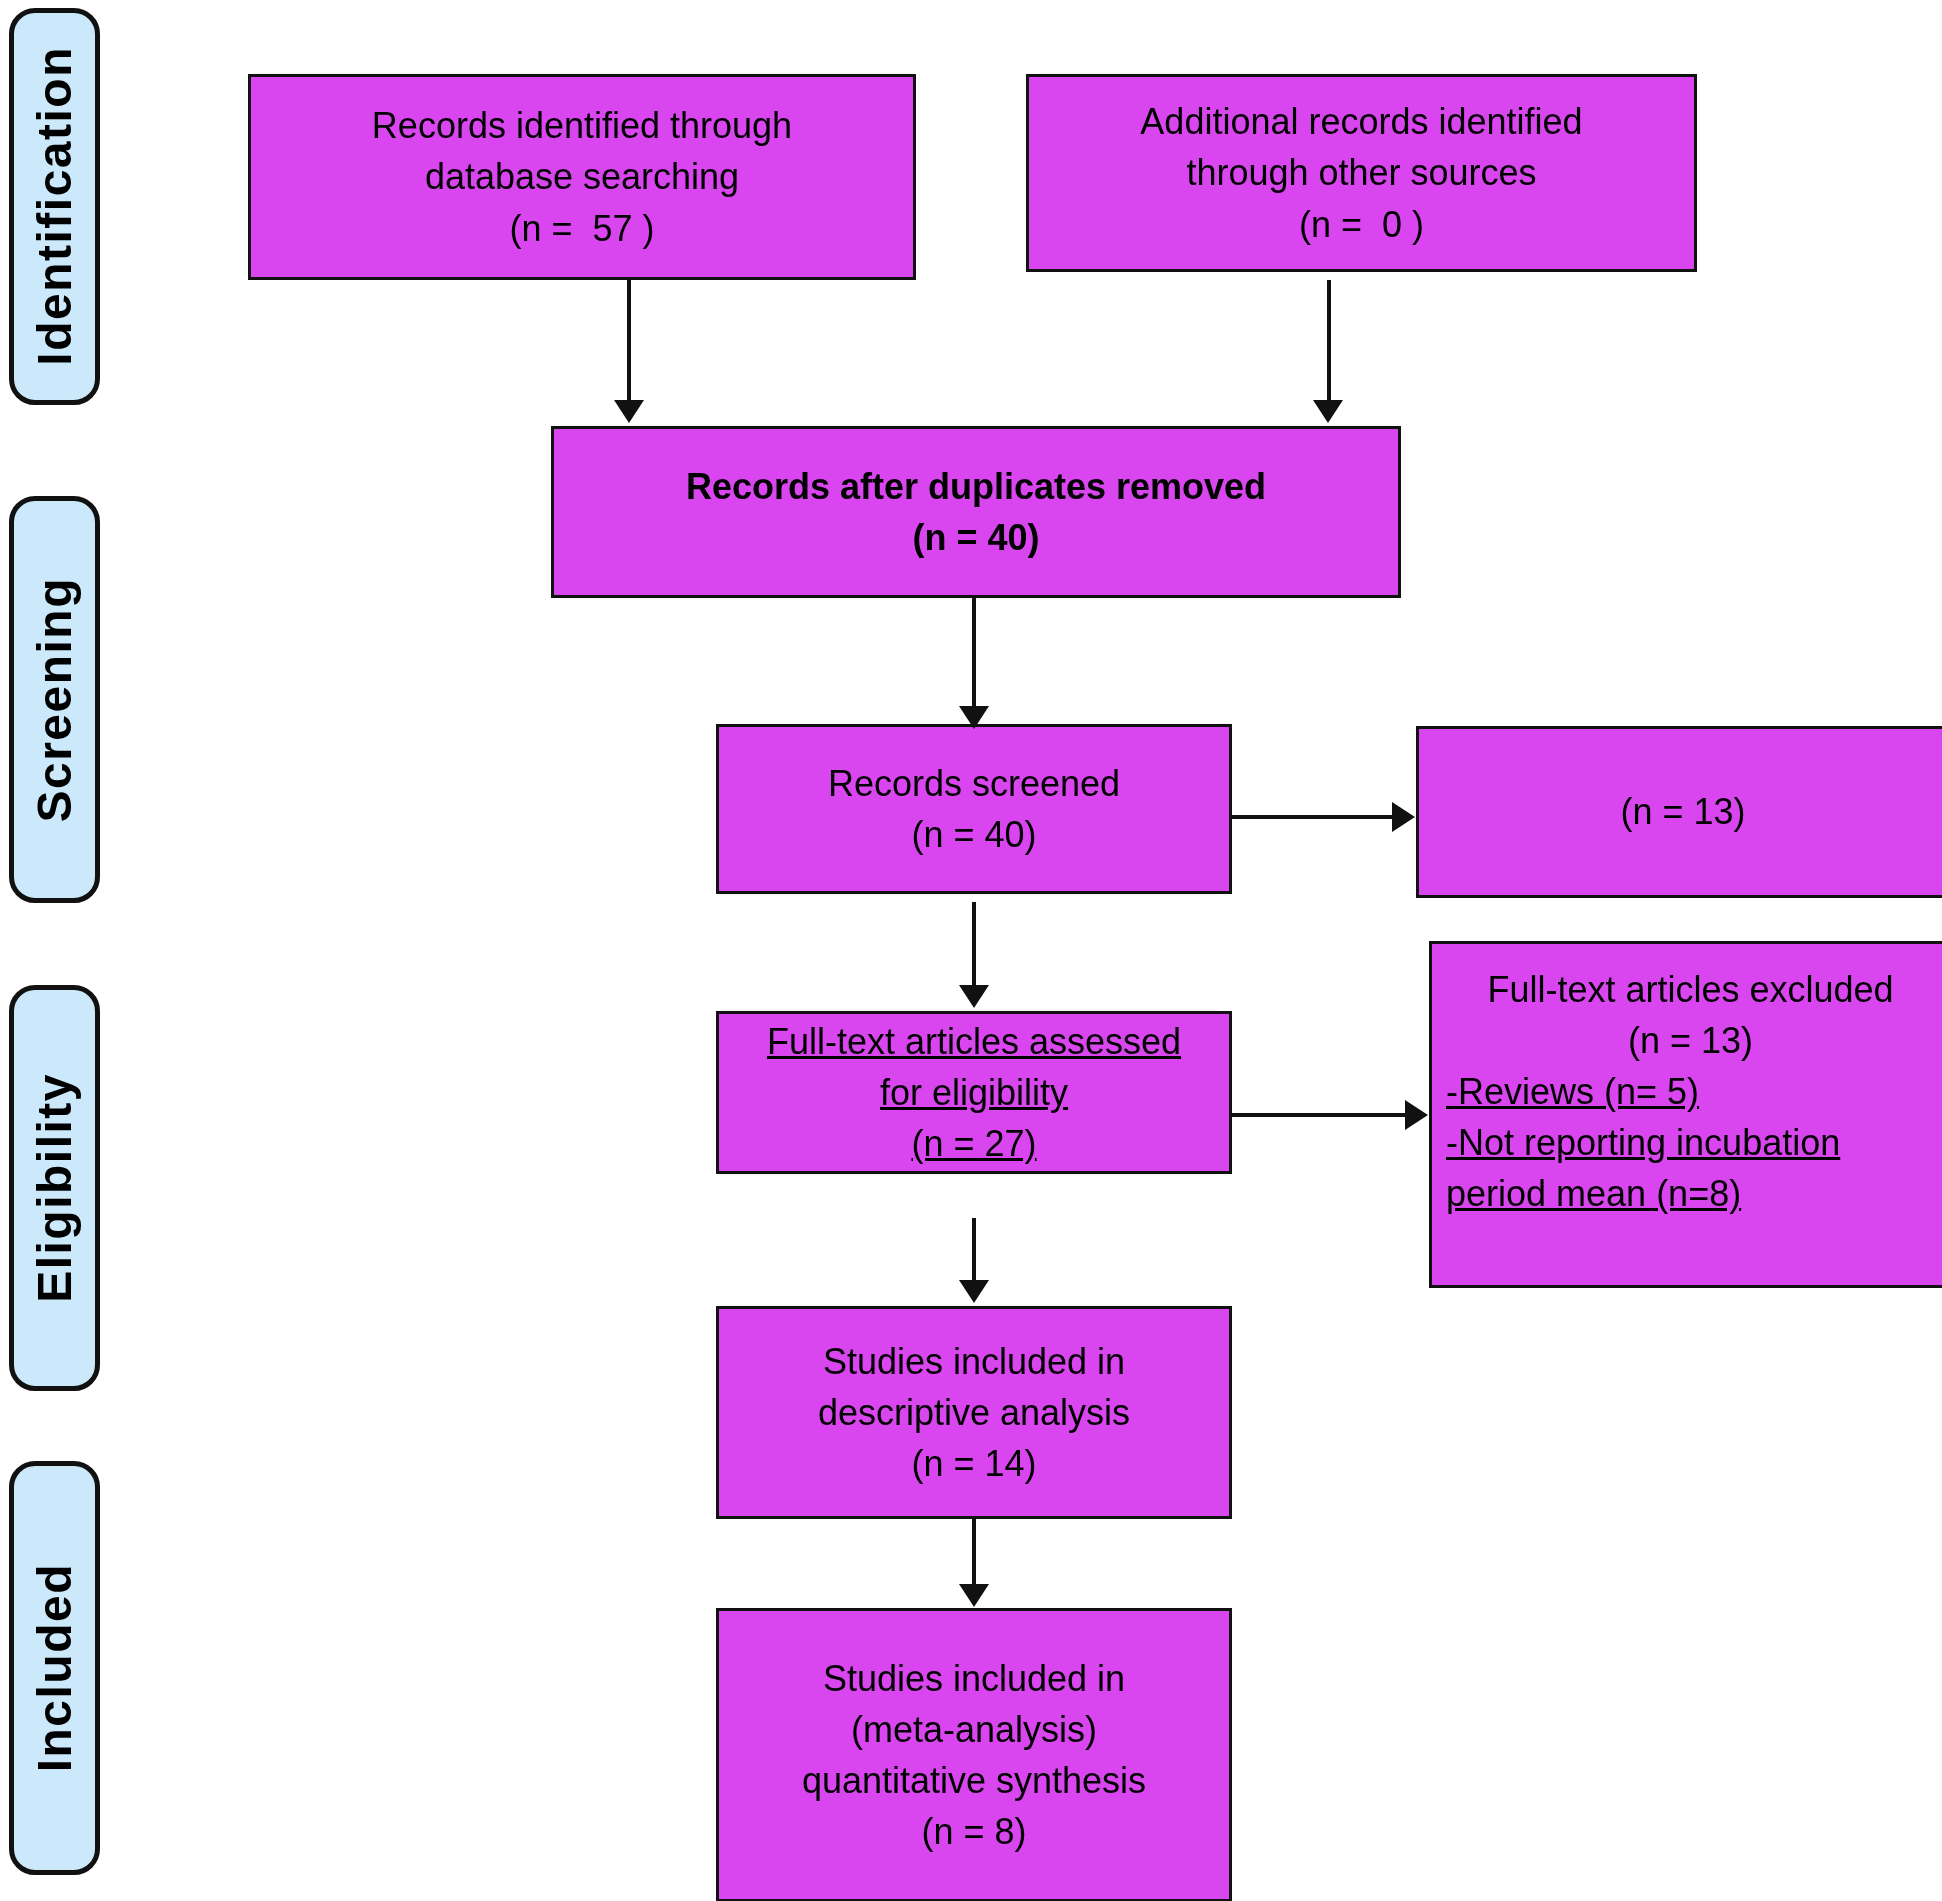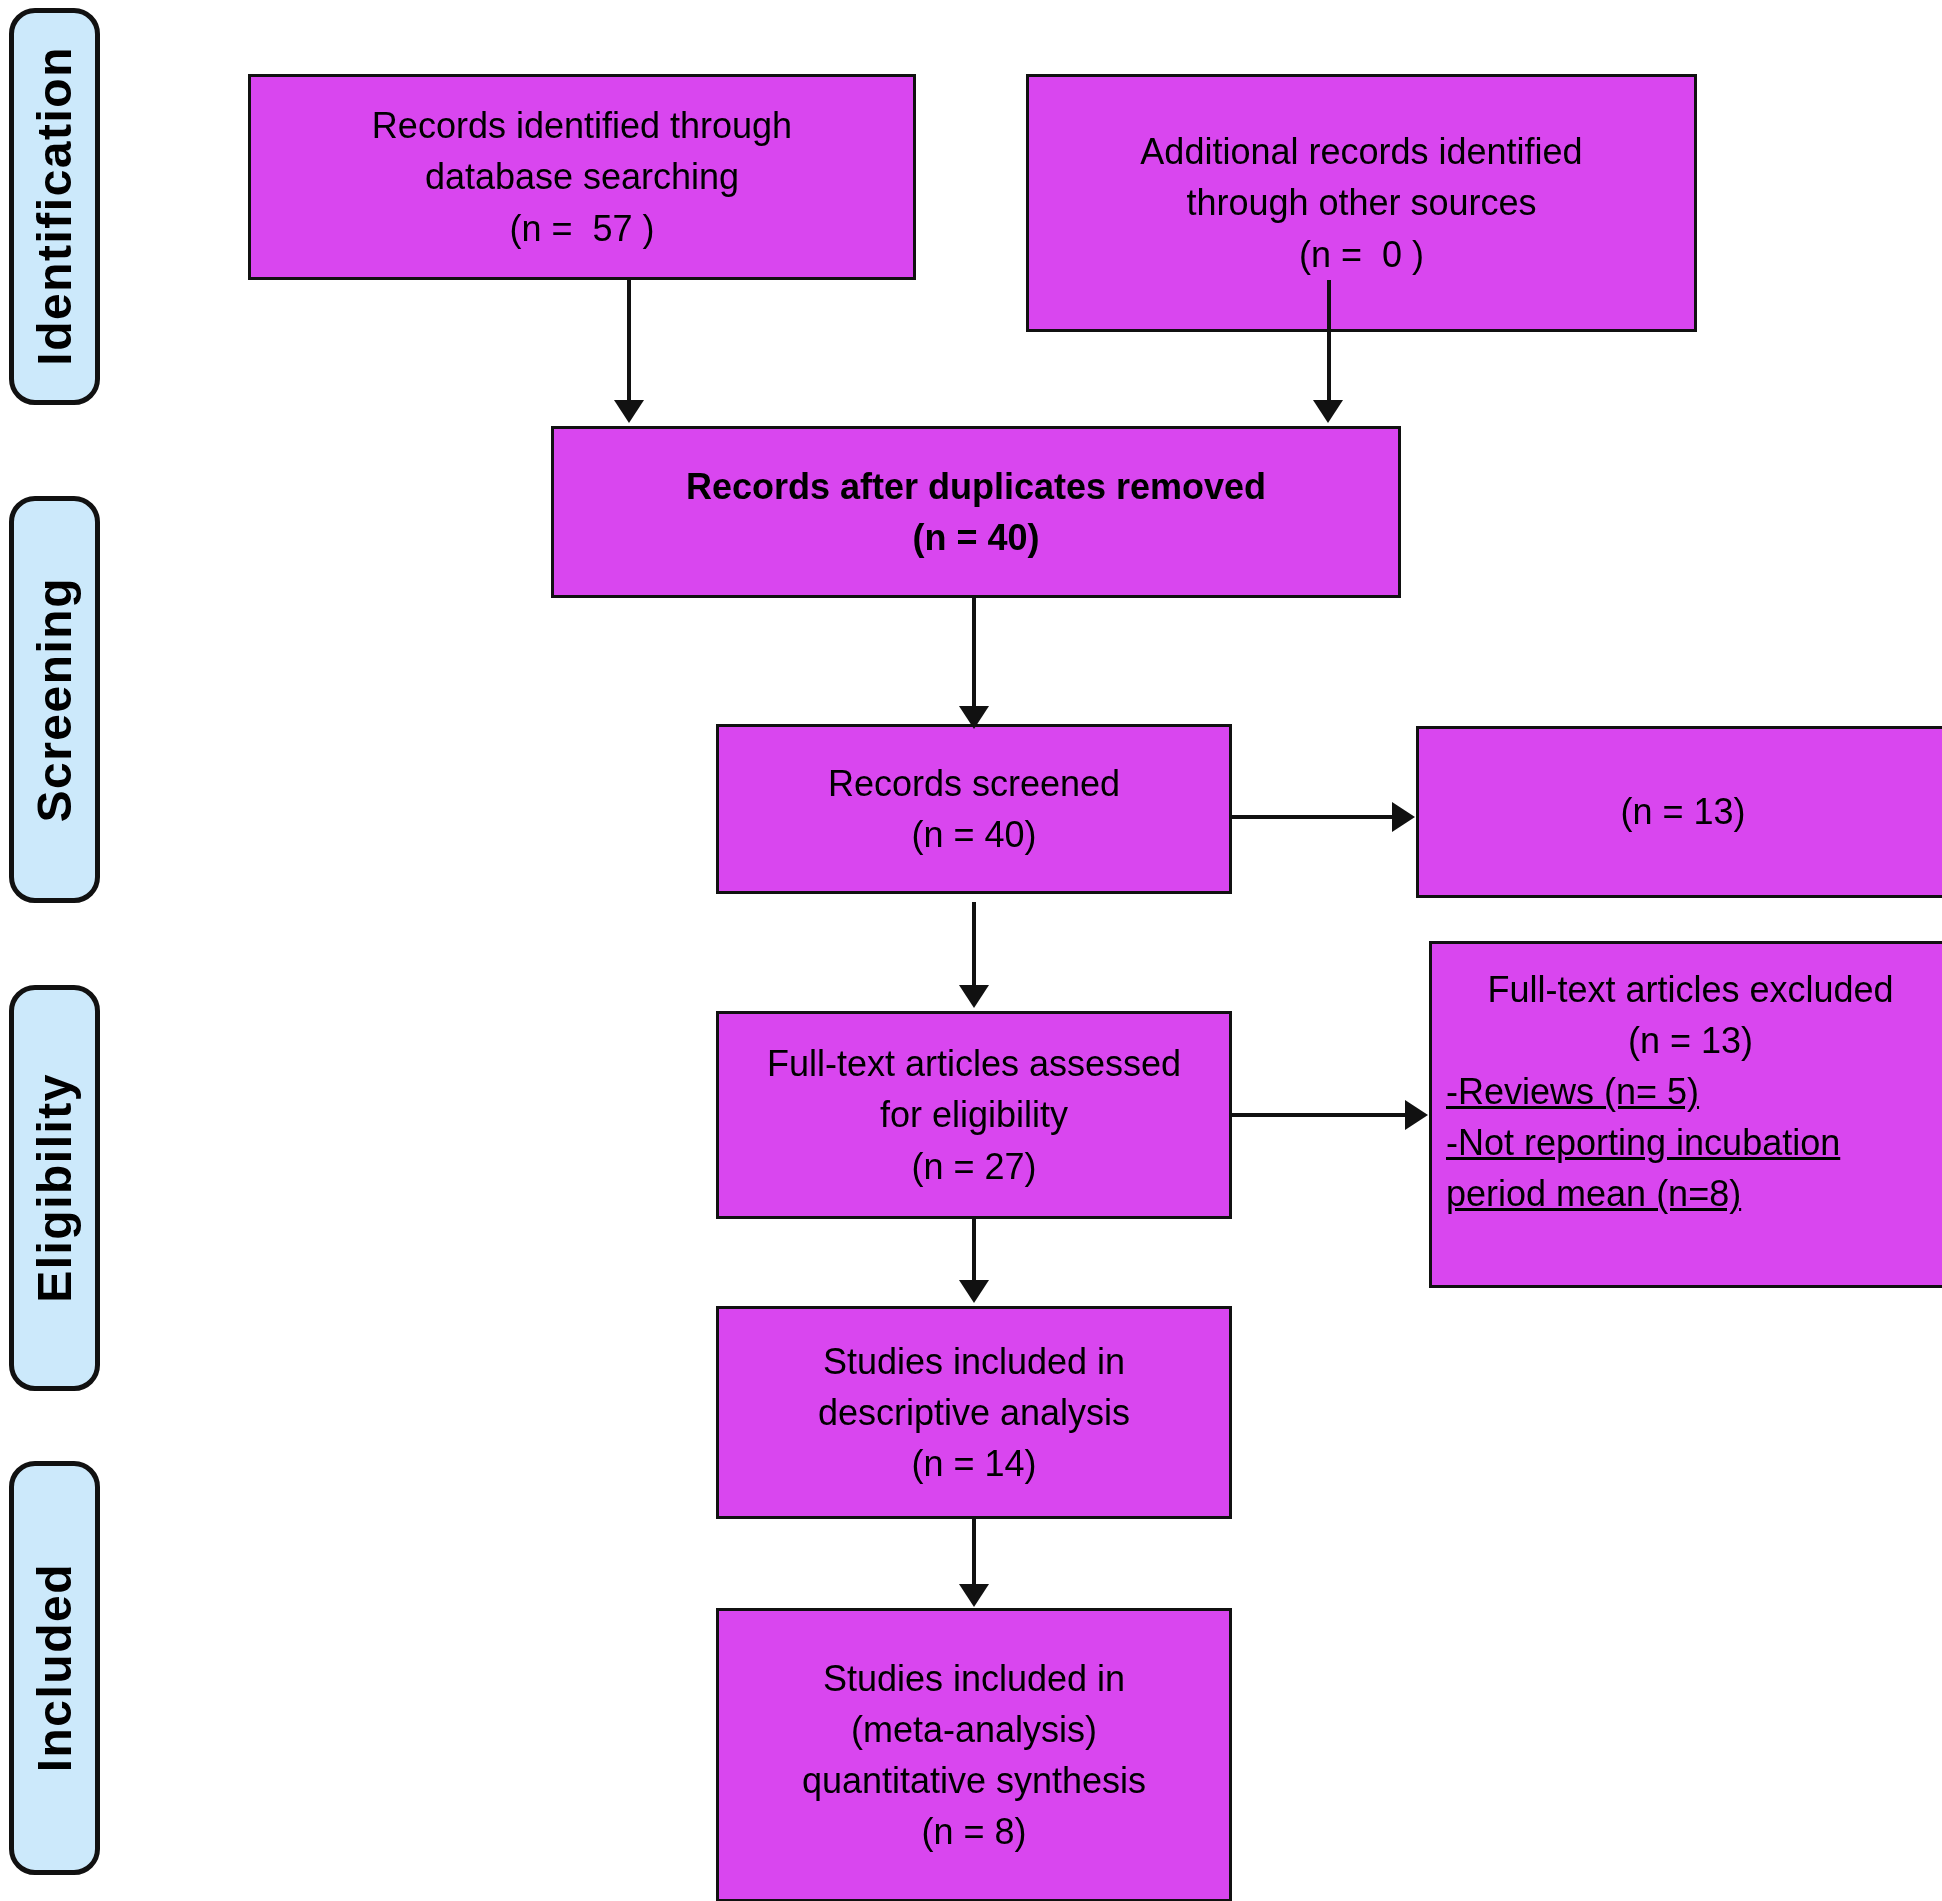--- a/index.html
+++ b/index.html
@@ -65,25 +65,25 @@
   .flowbox.left-align {
     align-items: stretch;
     text-align: center;
   }
   .flowbox.left-align .line.bullet {
     text-align: left;
     text-decoration: underline;
   }
 
   #box-db-search      { left: 248px;  top: 74px;   width: 668px;  height: 206px; }
-  #box-other-sources  { left: 1026px; top: 74px;   width: 671px;  height: 258px; }
+  #box-other-sources  { left: 1026px; top: 74px;   width: 671px;  height: 198px; }
   #box-duplicates     { left: 551px;  top: 426px;  width: 850px; height: 172px; font-weight: bold; }
   #box-screened       { left: 716px;  top: 724px;  width: 516px;  height: 170px; }
   #box-rec-excluded   { left: 1416px; top: 726px;  width: 534px;  height: 172px; }
-  #box-fulltext       { left: 716px;  top: 1011px; width: 516px;  height: 208px; }
+  #box-fulltext       { left: 716px;  top: 1011px; width: 516px;  height: 163px; text-decoration: underline; }
   #box-ft-excluded    { left: 1429px; top: 941px; width: 523px;  height: 347px;
                         justify-content: flex-start; padding-top: 20px; }
   #box-descriptive    { left: 716px;  top: 1306px; width: 516px;  height: 213px; }
   #box-quantitative   { left: 716px;  top: 1608px; width: 516px;  height: 294px; }
   .vline {
     position: absolute;
     width: 3.9px;
     background: #111111;
   }
   .hline {

